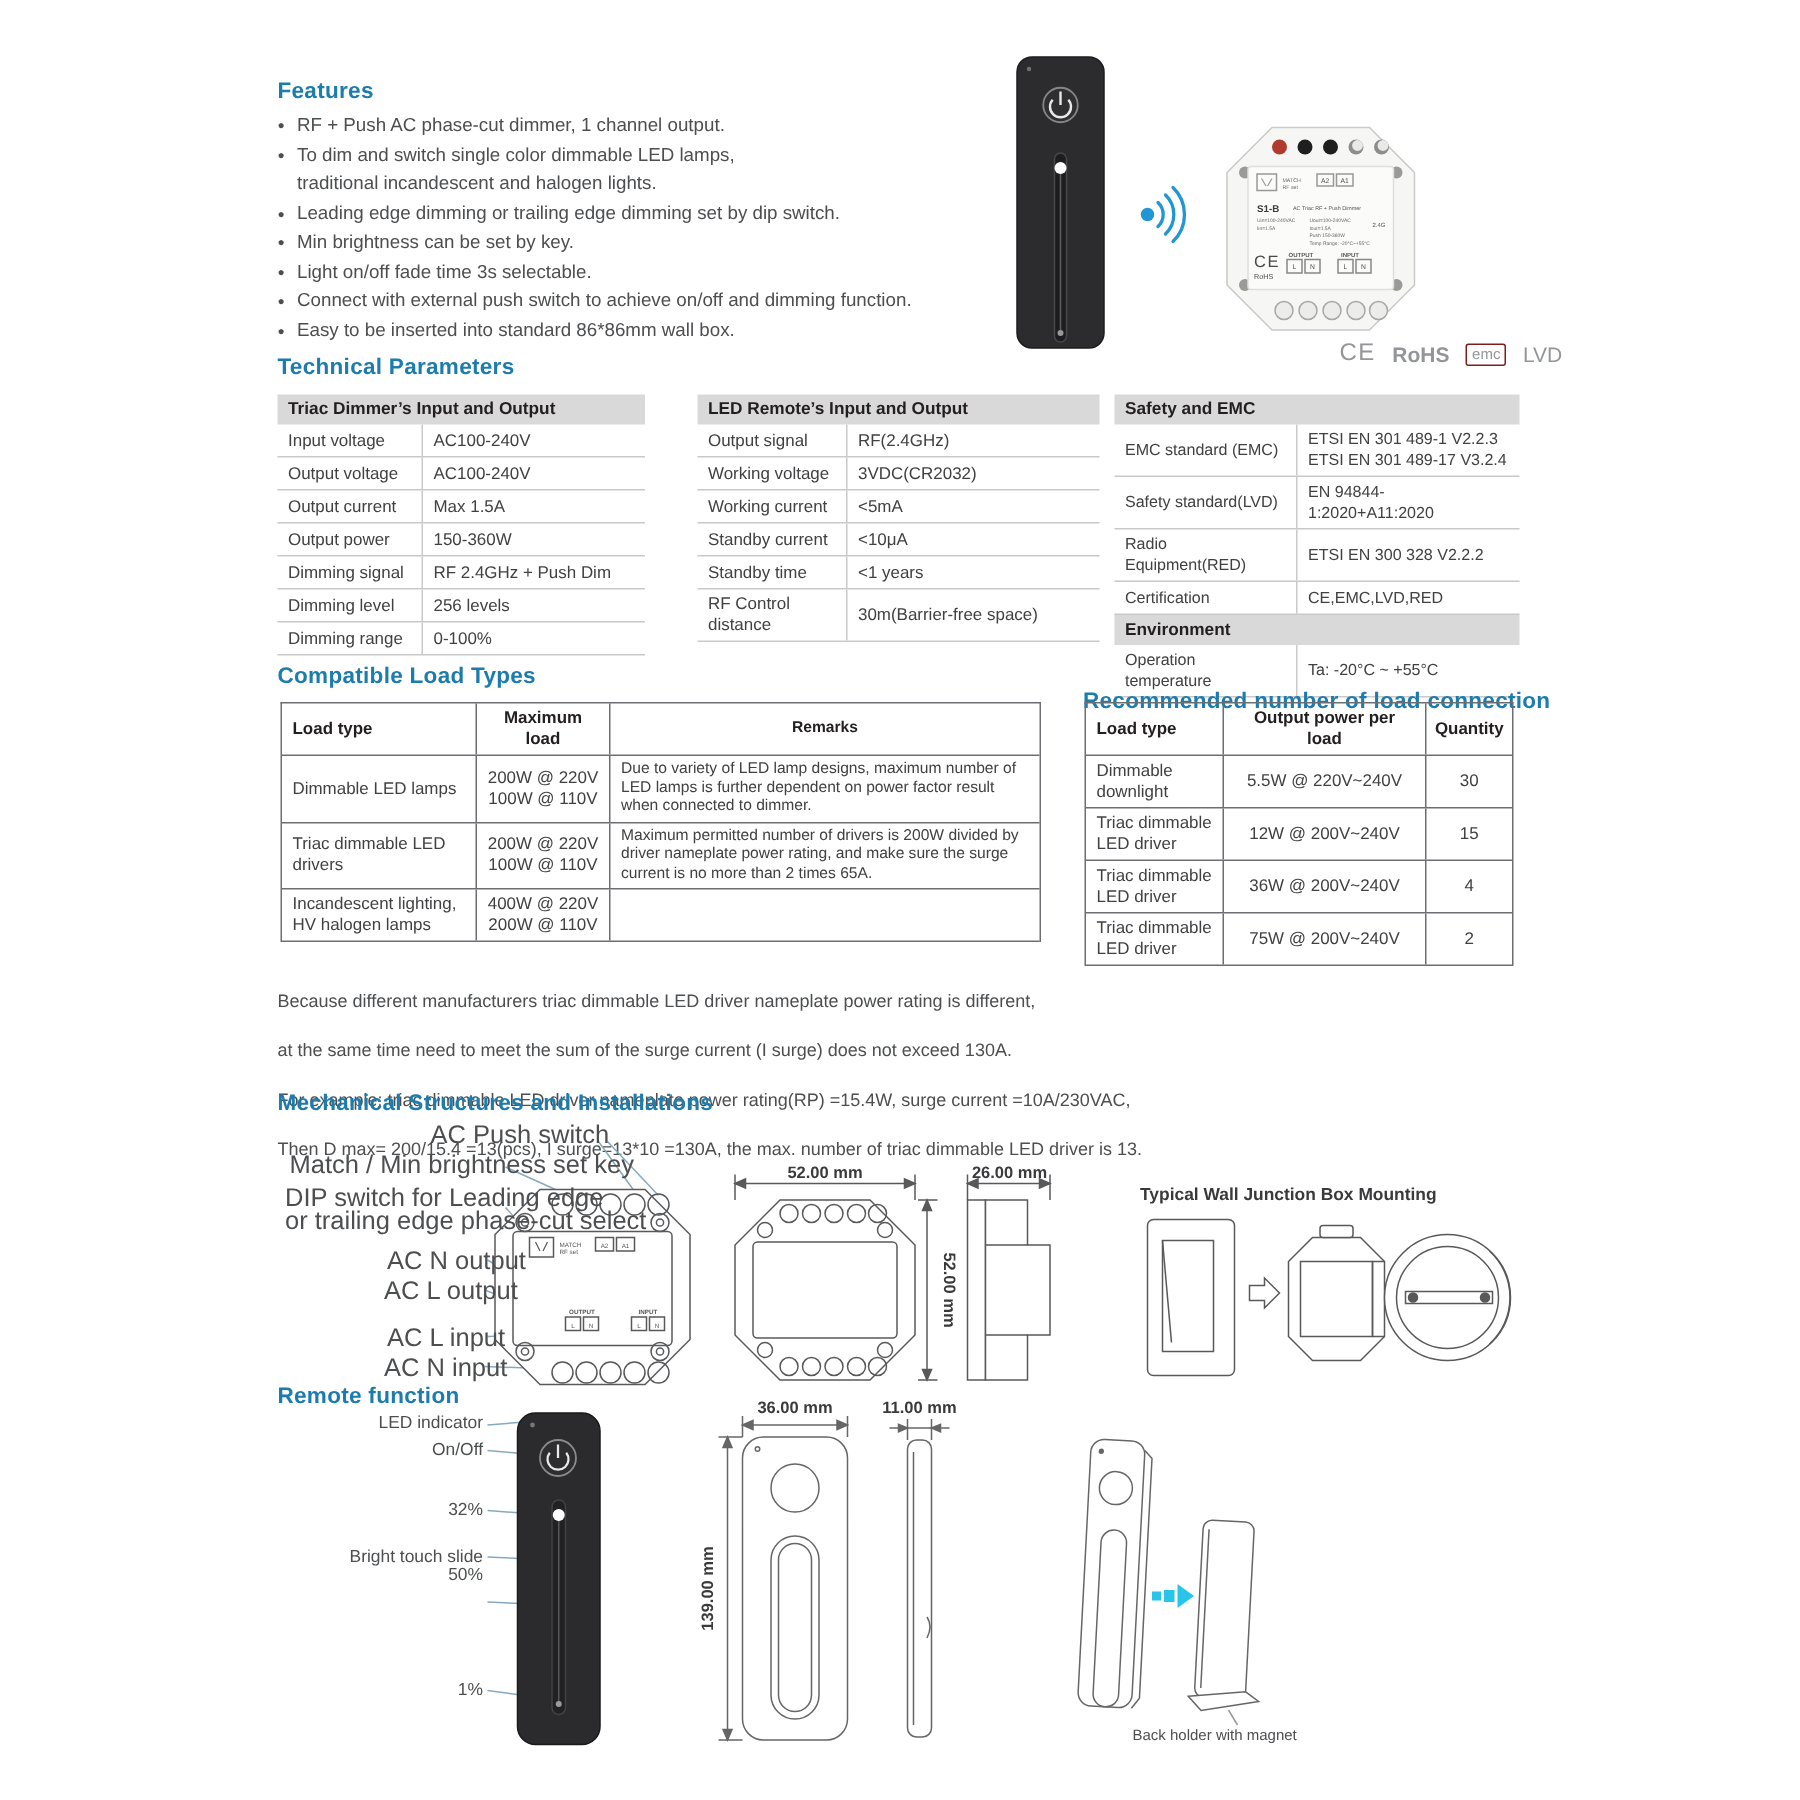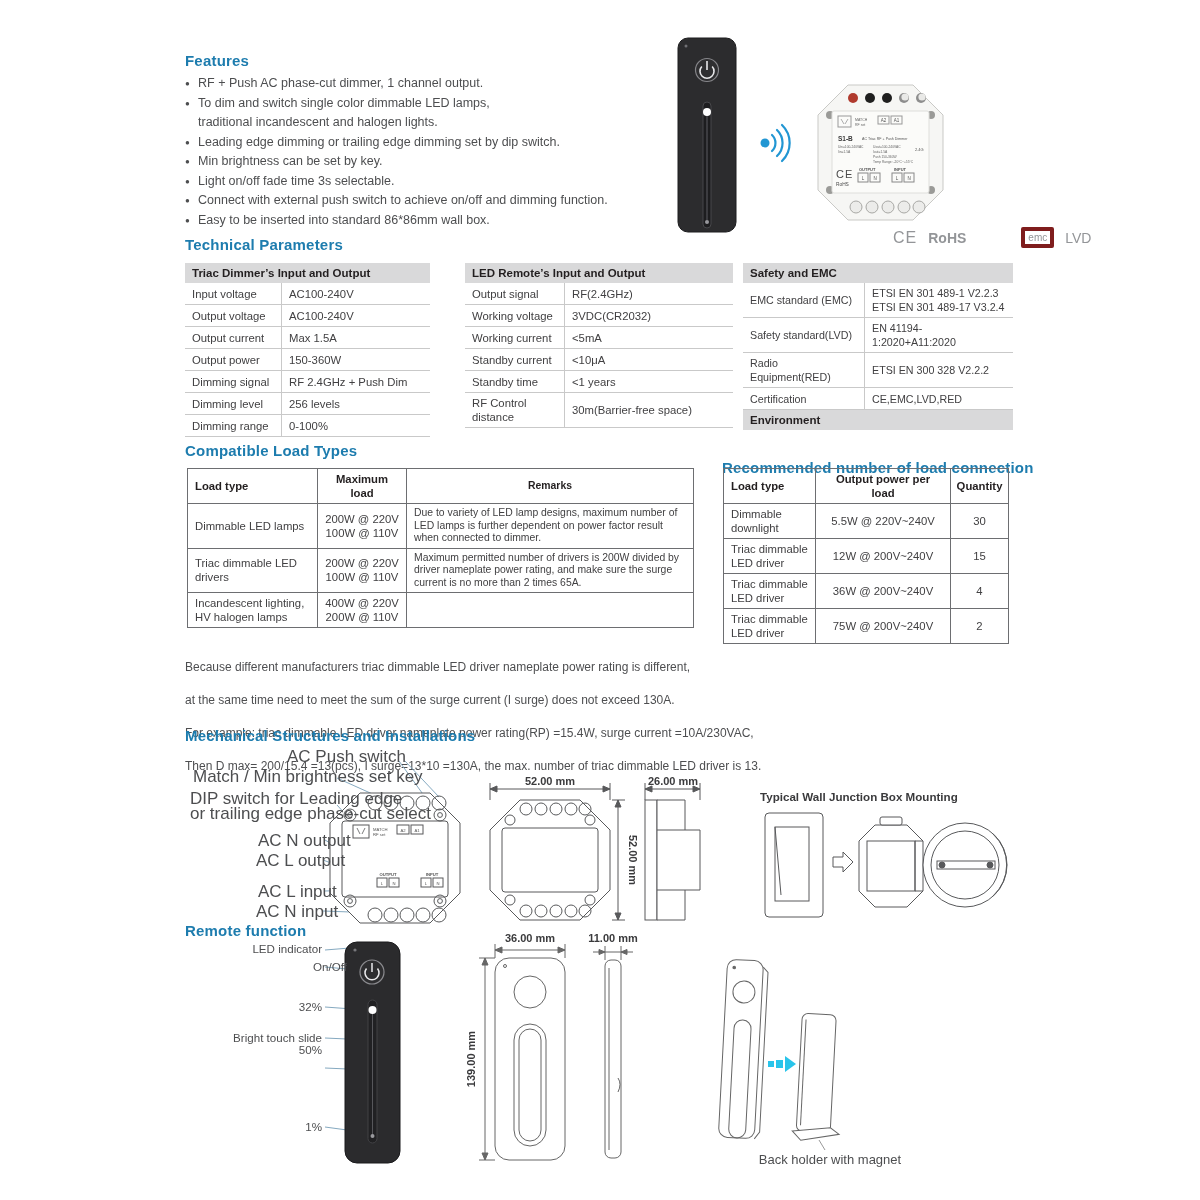--- a/index.html
+++ b/index.html
@@ -33,26 +33,26 @@
   .load .tcell:nth-child(3){font-size:10.4px;line-height:12.5px;}
   .rec .trow{grid-template-columns:92px 135px 57px;}
   .rec .tcell:nth-child(2){justify-content:center;text-align:center;}
   .rec .tcell:nth-child(3){justify-content:center;text-align:center;}
   
   .note{font-size:12px;color:#4d4e50;line-height:16.6px;white-space:pre-line;}
   
   .dlabel{position:absolute;font-size:17px;color:#4d4e50;white-space:pre-line;line-height:15px;}
   .rlabel{position:absolute;font-size:11.6px;color:#4d4e50;text-align:right;}
   .wall-title{position:absolute;font-size:11.6px;font-weight:bold;color:#3a3a3c;}
-  .holder-label{position:absolute;font-size:13px;color:#4d4e50;text-align:center;}
+  .holder-label{position:absolute;font-size:10px;color:#4d4e50;}
   
   .certs{display:flex;align-items:center;gap:11px;color:#939598;}
   .cert-ce{font-size:16px;letter-spacing:1px;}
   .cert-rohs{font-size:14px;font-weight:bold;}
-  .cert-emc{font-size:10px;border:4px solid #7f1d1d;border-radius:2px;padding:0 3px;line-height:13px;margin-left:44px;}
+  .cert-emc{font-size:10px;border:1px solid #7f1d1d;border-radius:2px;padding:0 3px;line-height:13px;}
   .cert-lvd{font-size:14px;}
   svg text{font-family:"Liberation Sans",sans-serif;}
 </style>
 </head>
 <body>
 
 <div id="page">
 
   <div class="abs sec-title" style="left:185px;top:52px;">Features</div>
   <div class="abs feat-list" style="left:185px;top:74px;">
@@ -232,31 +232,35 @@
 
   <div class="ttable t3" style="left:743px;top:263px;width:270px;">
     <div class="thead">Safety and EMC</div>
     <div class="trow">
         <div class="tcell">EMC standard (EMC)</div>
         <div class="tcell">ETSI EN 301 489-1 V2.2.3
 ETSI EN 301 489-17 V3.2.4</div>
       </div>
       <div class="trow">
         <div class="tcell">Safety standard(LVD)</div>
-        <div class="tcell">EN 41194-1:2020+A11:2020</div>
+        <div class="tcell">EN 94844-1:2020+A11:2020</div>
       </div>
       <div class="trow">
         <div class="tcell">Radio Equipment(RED)</div>
         <div class="tcell">ETSI EN 300 328 V2.2.2</div>
       </div>
       <div class="trow">
         <div class="tcell">Certification</div>
         <div class="tcell">CE,EMC,LVD,RED</div>
       </div>
     <div class="thead">Environment</div>
+    <div class="trow">
+        <div class="tcell">Operation temperature</div>
+        <div class="tcell">Ta: -20°C ~ +55°C</div>
+      </div>
   </div>
 
   <div class="abs sec-title" style="left:185px;top:442px;">Compatible Load Types</div>
   <div class="btable load" style="left:187px;top:468px;width:505px;">
     <div class="trow bhead">
       <div class="tcell">Load type</div>
       <div class="tcell">Maximum load</div>
       <div class="tcell" style="justify-content:center;">Remarks</div>
     </div>
     <div class="trow">
@@ -533,21 +537,21 @@
         <polygon points="600,128 611,136 600,144"></polygon>
       </g>
       <g stroke="#666" fill="#fff" stroke-width="1" transform="rotate(3 630 150)">
         <rect x="614" y="86" width="34" height="118" rx="6"></rect>
         <path d="M618,92 v106" fill="none"></path>
         <path d="M610,204 l38,-5 l9,6 l-38,8 z"></path>
       </g>
       <line x1="634" y1="212" x2="640" y2="222" stroke="#999"></line>
     </svg>
     <div class="rlabel" style="right:573px;top:14px;">LED indicator</div>
-    <div class="rlabel" style="right:548px;top:32px;text-align:center;">On/Off</div>
+    <div class="rlabel" style="right:573px;top:32px;text-align:center;">On/Off</div>
     <div class="rlabel" style="right:573px;top:72px;">32%</div>
     <div class="rlabel" style="right:573px;top:103px;">Bright touch slide</div>
     <div class="rlabel" style="right:573px;top:115px;">50%</div>
     <div class="rlabel" style="right:573px;top:192px;">1%</div>
     <div class="holder-label" style="left:570px;top:224px;width:150px;">Back holder with magnet</div>
   </div>
 
 </div>
 
 </body></html>

